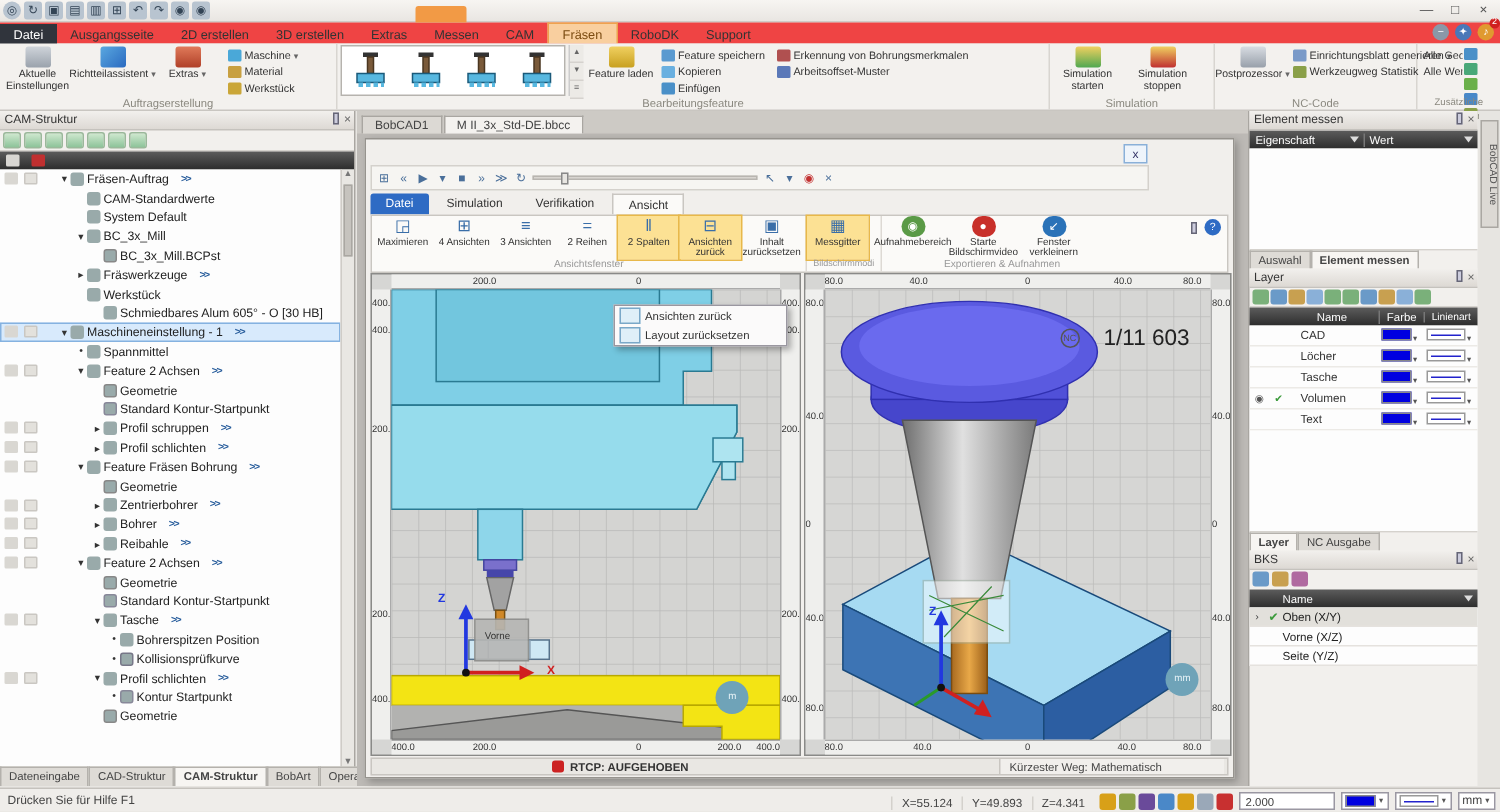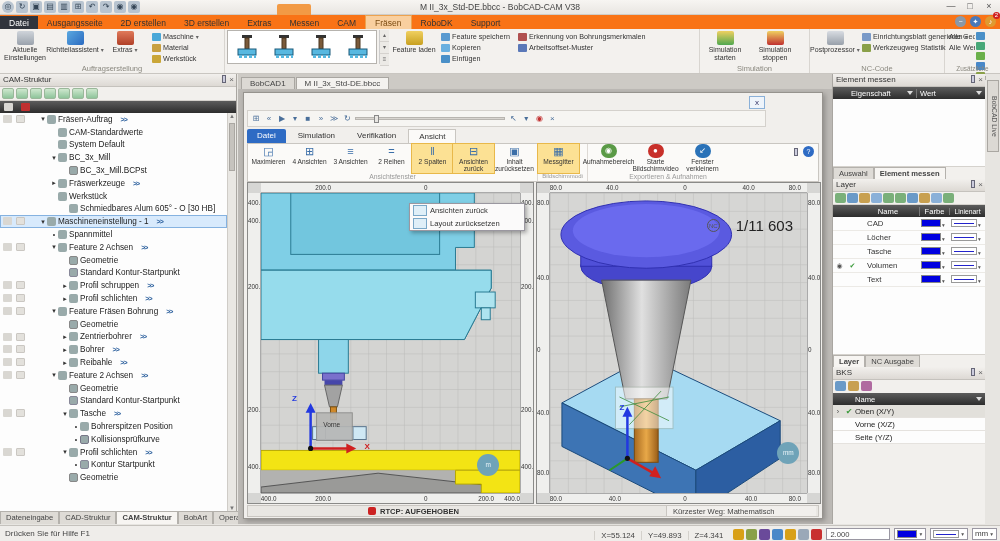--- a/index.html
+++ b/index.html
@@ -5,21 +5,21 @@
   *{box-sizing:border-box;margin:0;padding:0;font-family:"Liberation Sans",sans-serif;}
   html,body{width:1000px;height:541px;overflow:hidden;background:#e7e5e1;font-size:9px;color:#222;}
   
   #titlebar{position:absolute;left:0;top:0;width:1000px;height:15px;background:linear-gradient(#f7f5f2,#e9e6e2);border-bottom:1px solid #cfccc7;}
   .qa{position:absolute;left:2px;top:1px;display:flex;gap:2px;align-items:center;}
   .qai{width:12px;height:12px;font-size:8px;line-height:12px;text-align:center;border-radius:2px;color:#fff;}
   #title-text{position:absolute;left:0;right:0;top:2px;text-align:center;font-size:8.5px;color:#444;}
   .wctl{position:absolute;right:2px;top:1px;display:flex;gap:1px;}
   .wctl span{width:18px;height:12px;text-align:center;line-height:11px;font-size:9px;color:#555;}
   
-  #tabrow{position:absolute;left:0;top:15px;width:1000px;height:14px;background:#f97316;}
+  #tabrow{position:absolute;left:0;top:15px;width:1000px;height:14px;background:#ef4444;}
   .rtab{display:inline-block;height:14px;line-height:14px;padding:0 9px;font-size:8.5px;color:#333;}
   .rtab.datei{background:#30343c;color:#fff;}
   .rtab.fraesen{background:#f9cf9f;border:1px solid #eda24f;border-bottom:none;color:#7a4a10;}
   #ctx-strip{position:absolute;left:277px;top:4px;width:34px;height:11px;background:#f29a45;border-radius:2px 2px 0 0;}
   #corner-icons{position:absolute;right:4px;top:16px;display:flex;gap:4px;align-items:center;z-index:5;}
   .cic{width:11px;height:11px;border-radius:6px;font-size:7px;line-height:11px;text-align:center;color:#fff;position:relative;}
   .badge{position:absolute;top:-4px;right:-4px;background:#d02020;color:#fff;border-radius:4px;font-size:6px;padding:0 2px;line-height:7px;}
   
   #ribbon{position:absolute;left:0;top:29px;width:1000px;height:45px;background:#f3f1ee;border-bottom:1px solid #c9c6c1;}
   .rgroup{position:absolute;top:0;height:44px;border-right:1px solid #d8d5d0;}
@@ -173,21 +173,20 @@
       <span class="qai" style="background:#b8c4d0;color:#345">↻</span>
       <span class="qai" style="background:#b8c4d0;color:#345">▣</span>
       <span class="qai" style="background:#b8c4d0;color:#345">▤</span>
       <span class="qai" style="background:#b8c4d0;color:#345">▥</span>
       <span class="qai" style="background:#b8c4d0;color:#345">⊞</span>
       <span class="qai" style="background:#b8c4d0;color:#345">↶</span>
       <span class="qai" style="background:#b8c4d0;color:#345">↷</span>
       <span class="qai" style="background:#b8c4d0;color:#345">◉</span>
       <span class="qai" style="background:#b8c4d0;color:#345">◉</span>
     </div>
-  <div id="title-text">M II_3x_Std-DE.bbcc - BobCAD-CAM V38</div>
   <div class="wctl" id="wctl-host">
       <span>—</span>
       <span>□</span>
       <span>×</span>
     </div>
 </div>
 
 <div id="tabrow"><span class="rtab datei">Datei</span><span class="rtab">Ausgangsseite</span><span class="rtab">2D erstellen</span><span class="rtab">3D erstellen</span><span class="rtab">Extras</span><span class="rtab">Messen</span><span class="rtab">CAM</span><span class="rtab fraesen">Fräsen</span><span class="rtab">RoboDK</span><span class="rtab">Support</span></div>
 <div id="ctx-strip"></div>
 <div id="corner-icons">
@@ -299,20 +298,21 @@
           <div class="sbtn">
             <span class="ic ico-hole-recognition"></span>
             <span>Erkennung von Bohrungsmerkmalen</span>
           </div>
           <div class="sbtn">
             <span class="ic ico-offset-pattern"></span>
             <span>Arbeitsoffset-Muster</span>
           </div>
         </div>
     </div>
+    <div class="rg-label">Bearbeitungsfeature</div>
   </div>
   <div class="rgroup" style="left:700px;width:110px">
     <div class="rg-body">
         <div class="rbtn">
           <span class="ic ico-sim-start"></span>
           <span class="rlbl">Simulation starten</span>
         </div>
         <div class="rbtn">
           <span class="ic ico-sim-stop"></span>
           <span class="rlbl">Simulation stoppen</span>
@@ -893,21 +893,21 @@
 </div>
 
 <div id="rightpanel">
   <div class="ptitle"><span>Element messen</span>
     <span class="ptools">
         <span class="pin"></span>
         <span>×</span>
       </span>
   </div>
   <div class="dhead">
-    <span style="flex:1;padding-left:18px">Eigenschaft</span>
+    <span style="flex:1;padding-left:4px">Eigenschaft</span>
       <span class="funnel"></span>
     <span style="flex:1;border-left:1px solid #777;padding-left:3px">Wert</span>
       <span class="funnel"></span>
   </div>
   <div style="height:68px;background:#fdfdfd;border-bottom:1px solid #d5d2cd"></div>
   <div class="rtabs">
       <span class="ltab">Auswahl</span>
       <span class="ltab active">Element messen</span>
     </div>
 

